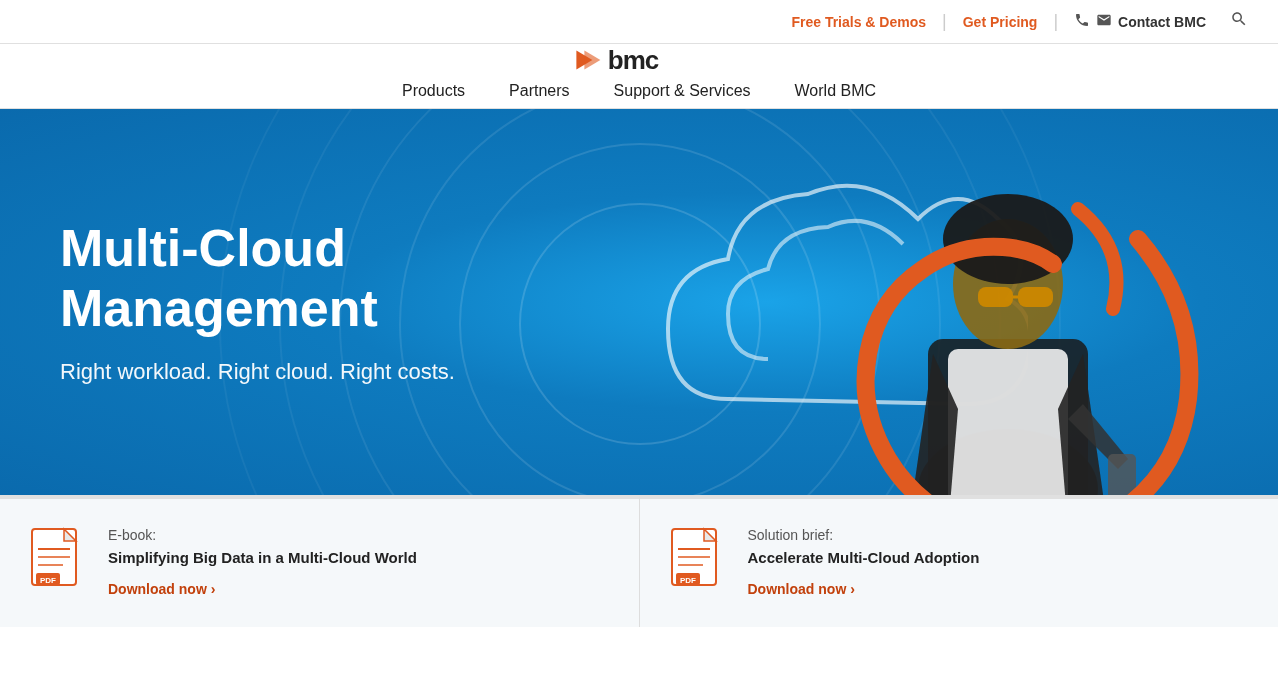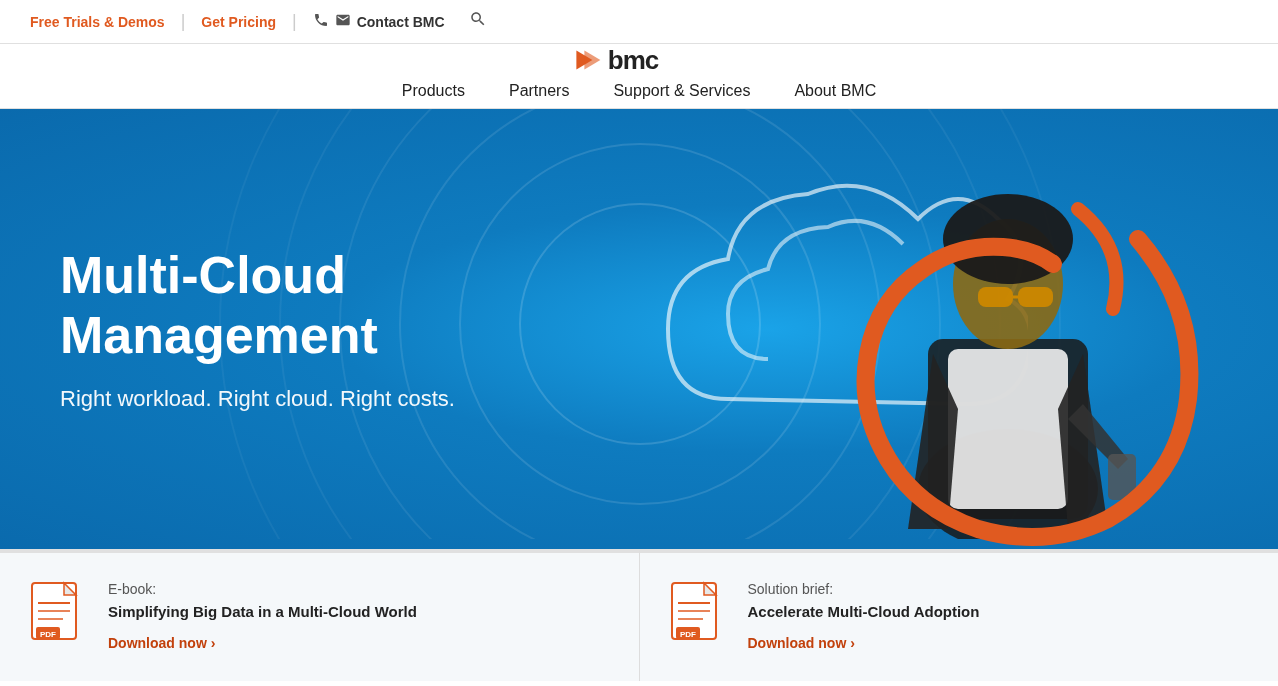--- a/index.html
+++ b/index.html
@@ -2,20 +2,21 @@
 <html><head>
   <meta charset="utf-8">
   <style>
     * { margin: 0; padding: 0; box-sizing: border-box; }
     body { font-family: Arial, sans-serif; width: 1278px; overflow-x: hidden; }
 
     
     .top-bar {
       display: flex;
       align-items: center;
+      justify-content: flex-end;
       padding: 10px 30px;
       border-bottom: 1px solid #e0e0e0;
       background: #fff;
       gap: 16px;
       font-size: 14px;
     }
     .top-bar-link {
       color: #e05a20;
       text-decoration: none;
       font-weight: 600;
@@ -91,21 +92,21 @@
       cursor: pointer;
       border-bottom: 3px solid transparent;
       transition: border-color 0.2s;
     }
 
     
     .hero {
       position: relative;
       background: #1a90d8;
       width: 1278px;
-      height: 440px;
+      height: 386px;
       overflow: hidden;
     }
     .hero-bg {
       position: absolute;
       top: 0; left: 0; right: 0; bottom: 0;
       background: radial-gradient(ellipse at 60% 50%, #1aa3e8 0%, #0e7bbf 40%, #0a6aad 100%);
     }
     
     .hero-ripples {
       position: absolute;
@@ -217,21 +218,21 @@
     <svg class="logo-chevron" viewBox="0 0 40 40" fill="none" xmlns="http://www.w3.org/2000/svg">
       <polygon points="8,8 28,20 8,32" fill="#e05a20"></polygon>
       <polygon points="18,8 38,20 18,32" fill="#e05a20" opacity="0.6"></polygon>
     </svg>
     <span class="logo-text">bmc</span>
   </a>
   <ul class="nav-items">
     <li class="nav-item">Products</li>
     <li class="nav-item">Partners</li>
     <li class="nav-item">Support &amp; Services</li>
-    <li class="nav-item">About BMC</li>
+    <li class="nav-item">World BMC</li>
   </ul>
 </nav>
 
 <section class="hero">
   <div class="hero-bg"></div>
 
   <svg class="hero-ripples" viewBox="0 0 1278 430" preserveAspectRatio="xMidYMid slice">
     <circle cx="640" cy="215" r="120" fill="none" stroke="rgba(255,255,255,0.15)" stroke-width="2"></circle>
     <circle cx="640" cy="215" r="180" fill="none" stroke="rgba(255,255,255,0.12)" stroke-width="2"></circle>
     <circle cx="640" cy="215" r="240" fill="none" stroke="rgba(255,255,255,0.10)" stroke-width="2"></circle>

